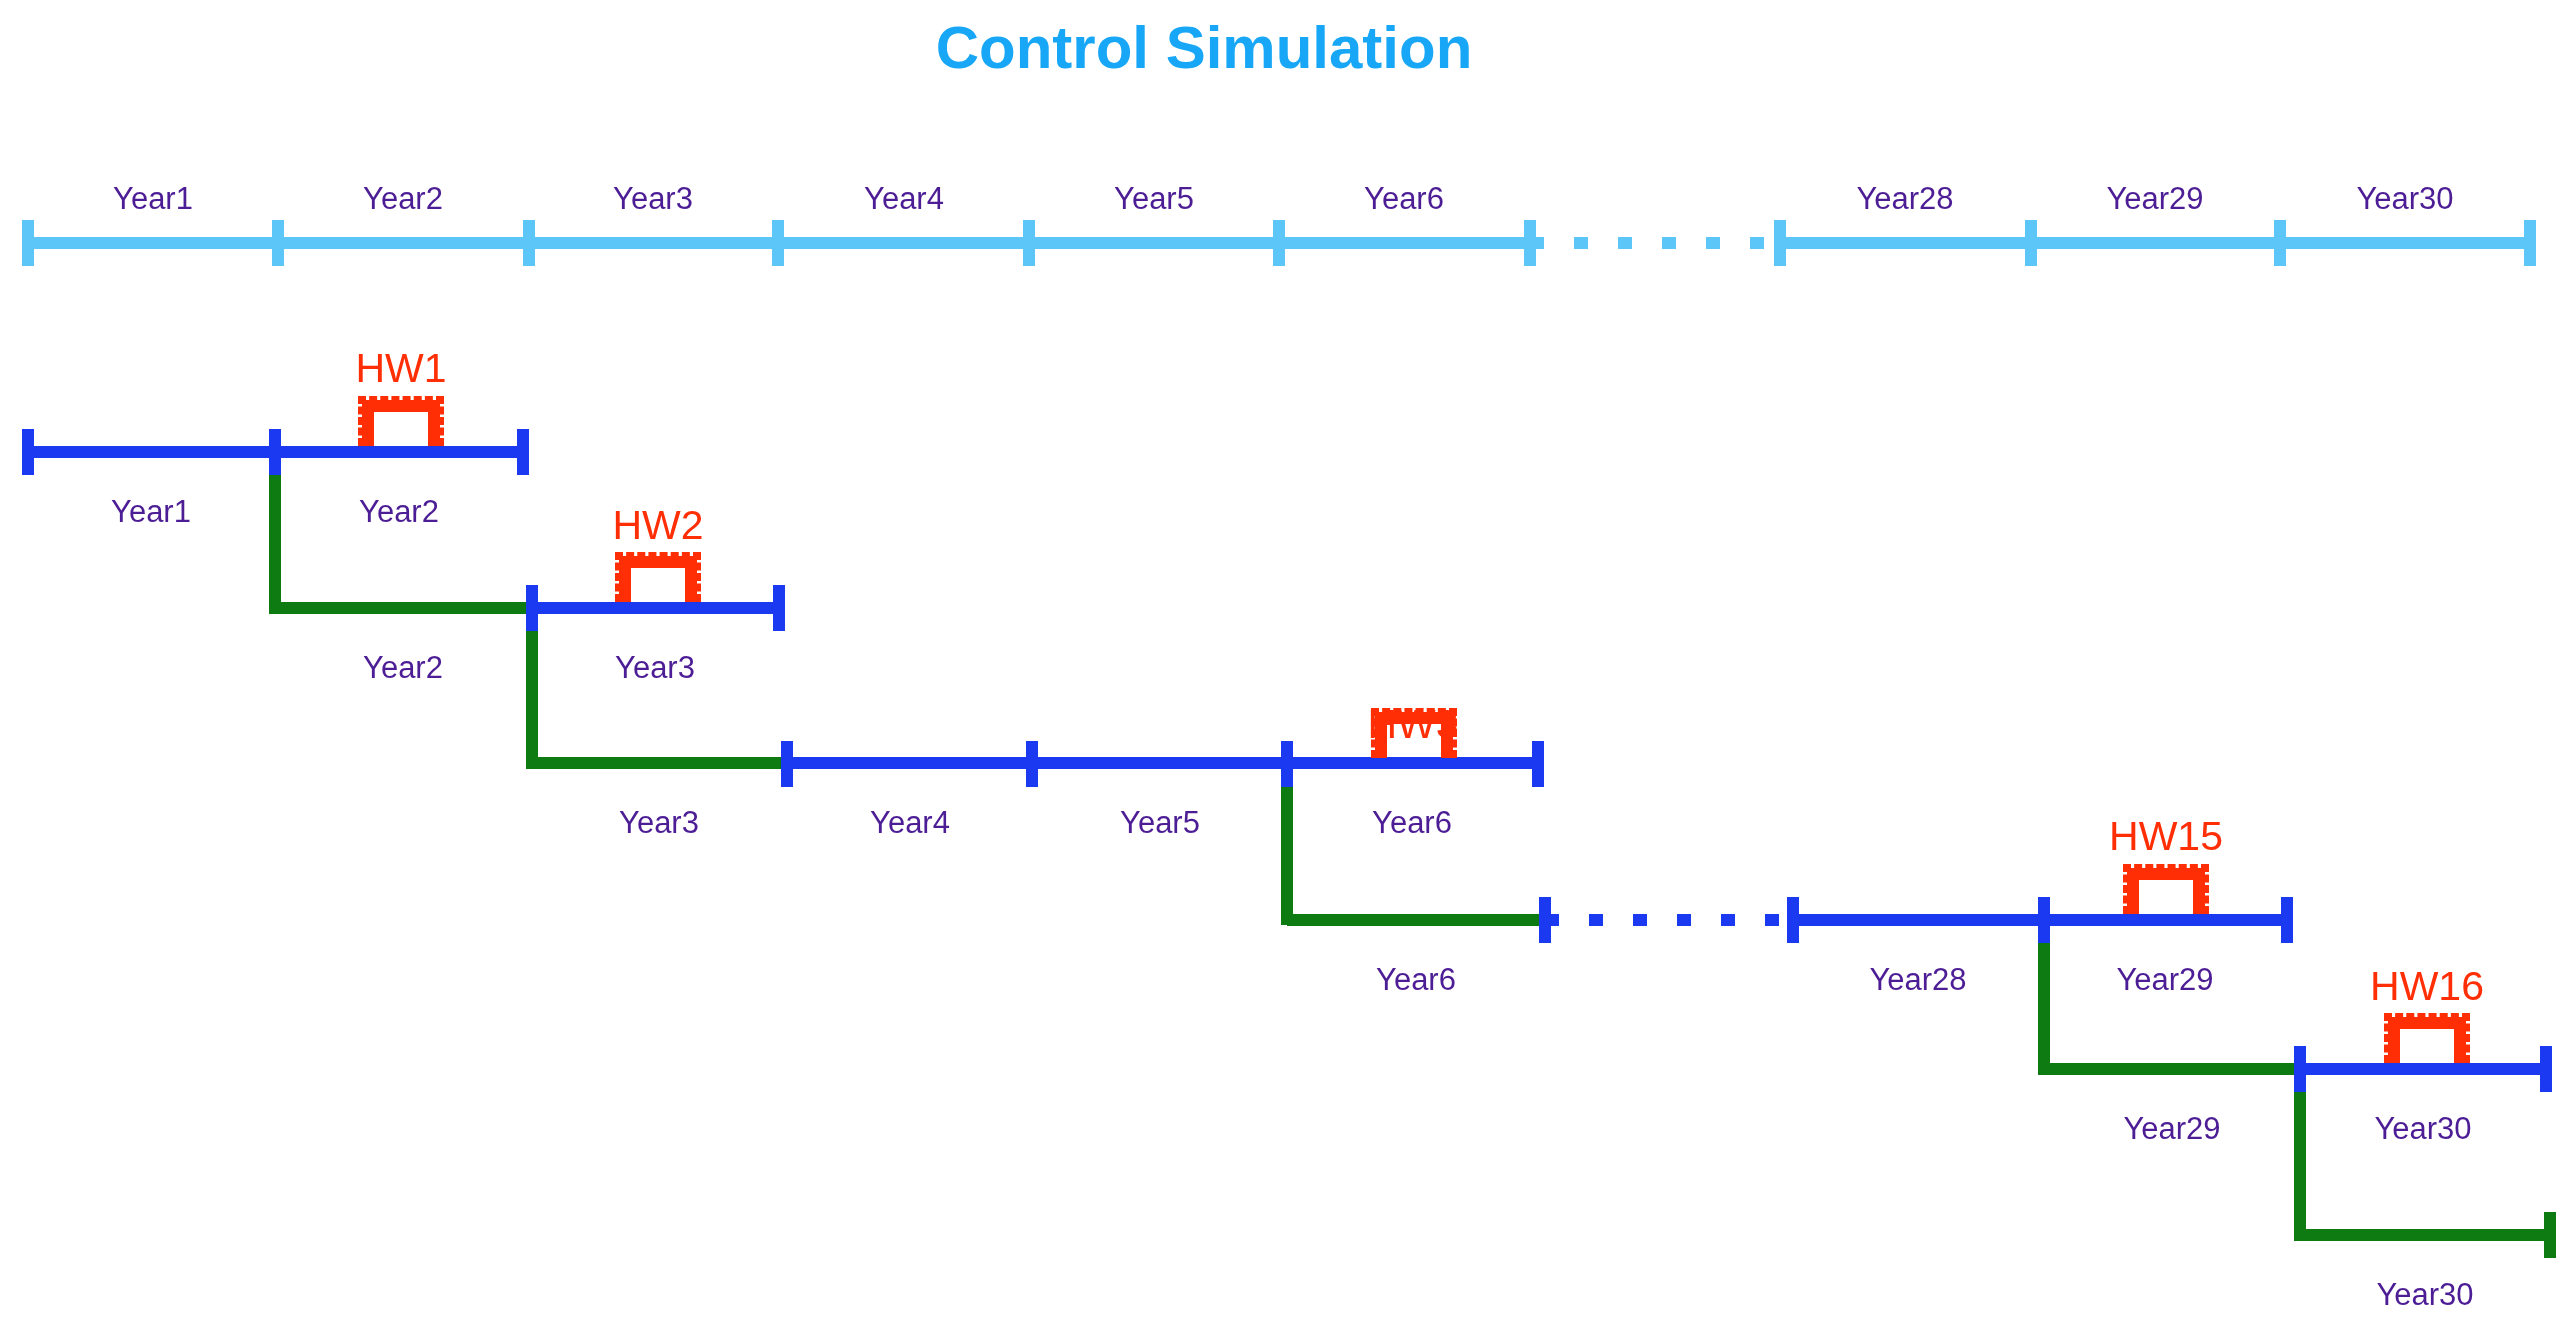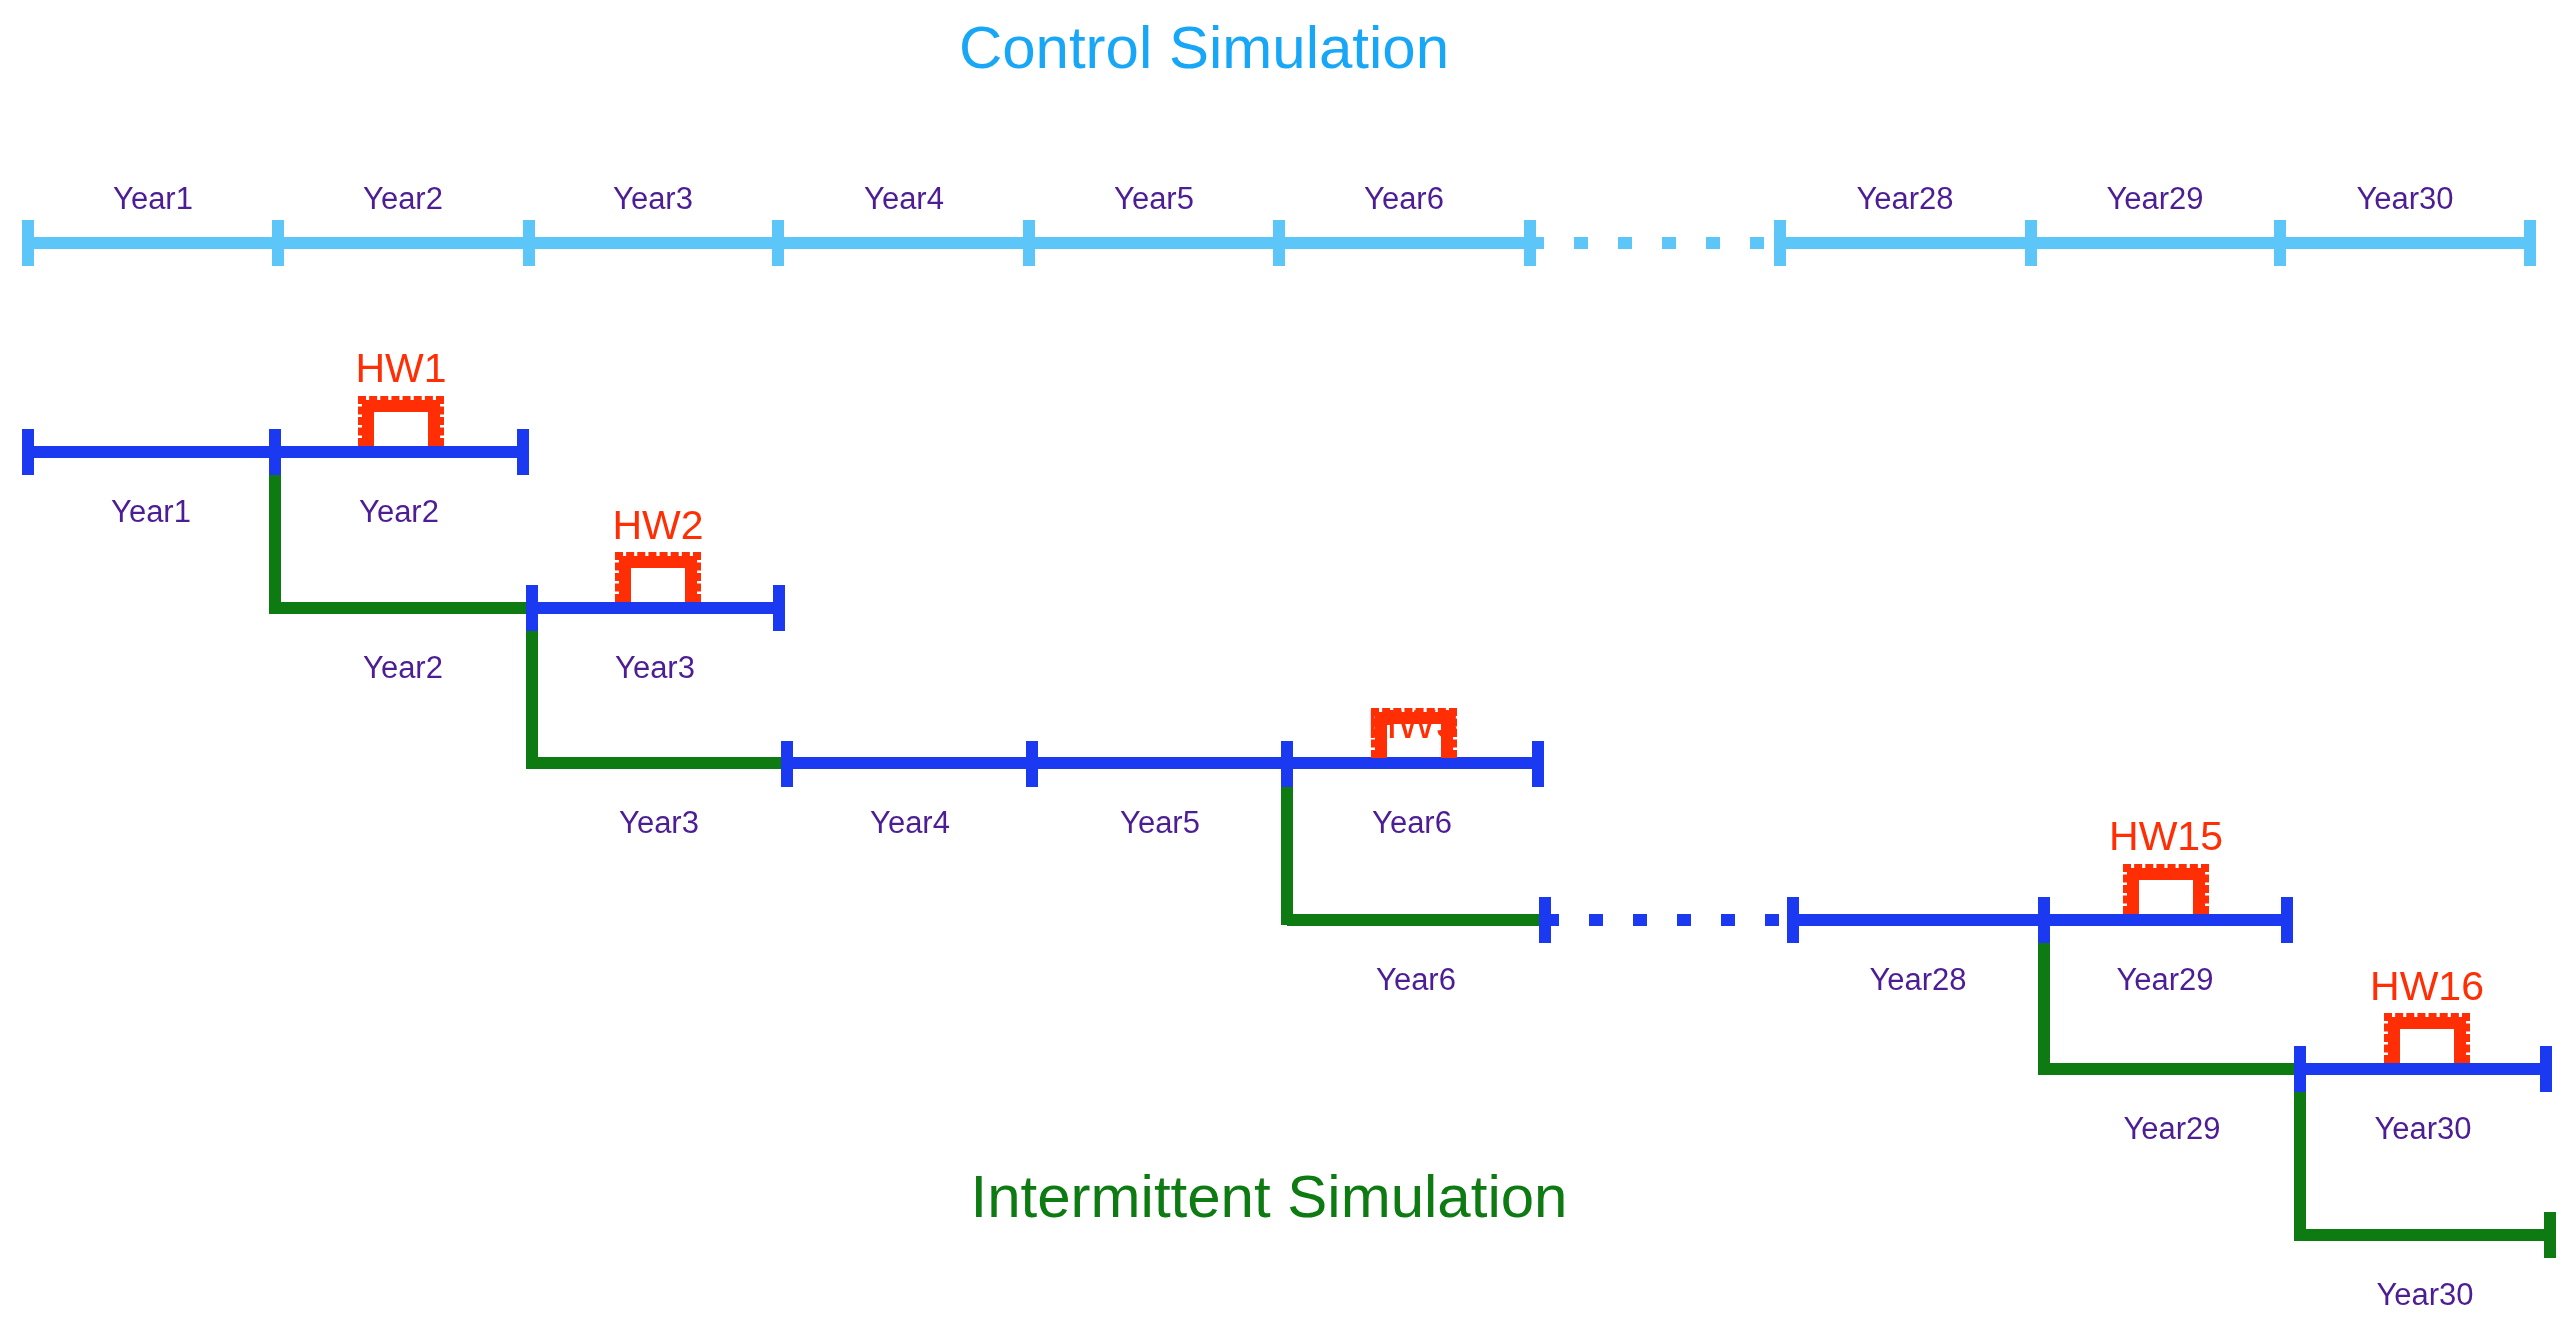--- a/index.html
+++ b/index.html
@@ -1,32 +1,31 @@
 <!DOCTYPE html>
 <html><head>
 <meta charset="utf-8">
 <title>Simulation Timeline Figure</title>
 <style>
   html,body{margin:0;padding:0;background:#ffffff;}
   #stage{position:relative;width:2576px;height:1326px;background:#ffffff;overflow:hidden;
          font-family:"Liberation Sans",sans-serif;}
-  .title{position:absolute;transform:translateX(-50%);font-weight:normal;font-size:60px;
+  .title{position:absolute;transform:translateX(-50%);font-weight:bold;font-size:60px;
          line-height:1;white-space:nowrap;}
   .yl{position:absolute;transform:translateX(-50%);font-size:31px;line-height:1;
       color:#4c1d95;white-space:nowrap;}
   .hwl{position:absolute;transform:translateX(-50%);font-size:41px;line-height:1;
        color:#ff2e05;white-space:nowrap;}
   .abs{position:absolute;}
 </style>
 </head>
 <body>
 
 <div id="stage">
   <div id="title-control" class="title" style="left: 1204px; top: 18px; color: rgb(24, 167, 246);">Control Simulation</div>
-  <div id="title-intermittent" class="title" style="left: 1269px; top: 1167px; color: rgb(13, 122, 18);">Intermittent Simulation</div>
 <div class="abs" style="left: 28px; top: 237px; width: 250px; height: 12px; background: rgb(91, 198, 247);"></div>
     <div class="yl abs" style="left: 153px; top: 183px; position: absolute;">Year1</div>
     <div class="abs" style="left: 278px; top: 237px; width: 251px; height: 12px; background: rgb(91, 198, 247);"></div>
     <div class="yl abs" style="left: 403px; top: 183px; position: absolute;">Year2</div>
     <div class="abs" style="left: 529px; top: 237px; width: 250px; height: 12px; background: rgb(91, 198, 247);"></div>
     <div class="yl abs" style="left: 653px; top: 183px; position: absolute;">Year3</div>
     <div class="abs" style="left: 778px; top: 237px; width: 251px; height: 12px; background: rgb(91, 198, 247);"></div>
     <div class="yl abs" style="left: 904px; top: 183px; position: absolute;">Year4</div>
     <div class="abs" style="left: 1029px; top: 237px; width: 250px; height: 12px; background: rgb(91, 198, 247);"></div>
     <div class="yl abs" style="left: 1154px; top: 183px; position: absolute;">Year5</div>

